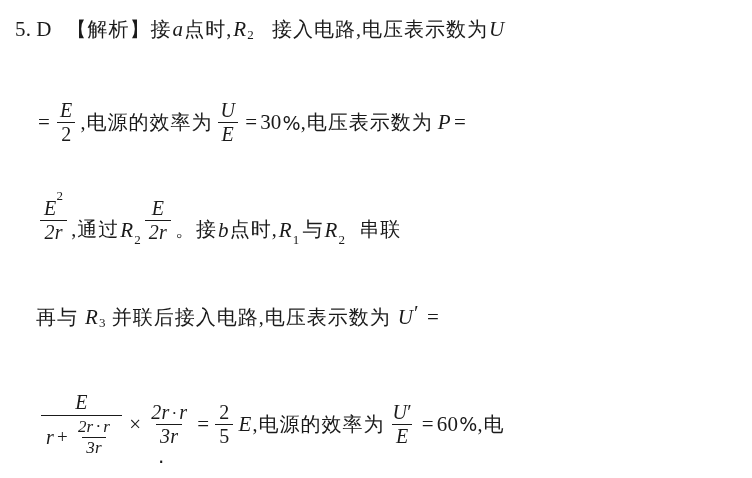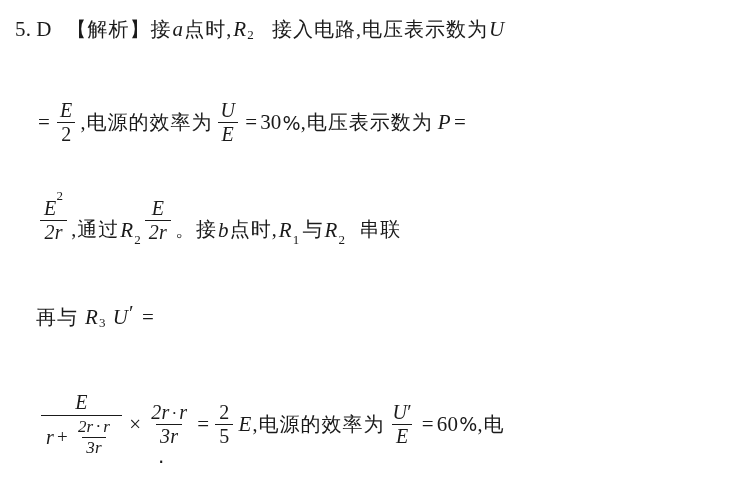--- a/index.html
+++ b/index.html
@@ -162,20 +162,21 @@
     <span class="cn" style="margin-left:3px;">与</span>
     <span class="it">R</span>
       <span class="sub">2</span>
     <span class="cn" style="margin-left:14px;">串联</span>
   </div>
 
   <div class="line" style="left:36px; top:292px;margin-top:12px;">
     <span class="cn">再与</span>
     <span class="it" style="margin-left:6px;">R</span>
       <span class="sub">3</span>
+    <span class="cn" style="margin-left:6px;">并联后接入电路,电压表示数为</span>
     <span class="it" style="margin-left:6px;">U</span>
       <span class="prime">′</span>
     <span class="op" style="margin-left:6px;">=</span>
   </div>
 
   <div class="line" style="left:36px; top:392px;">
     <span class="frac bigfrac">
       <span class="num" style="padding:0 32px 2px 32px;">E</span>
       <span class="den" style="padding:2px 4px 0 4px;">
         <span class="nested-den">

